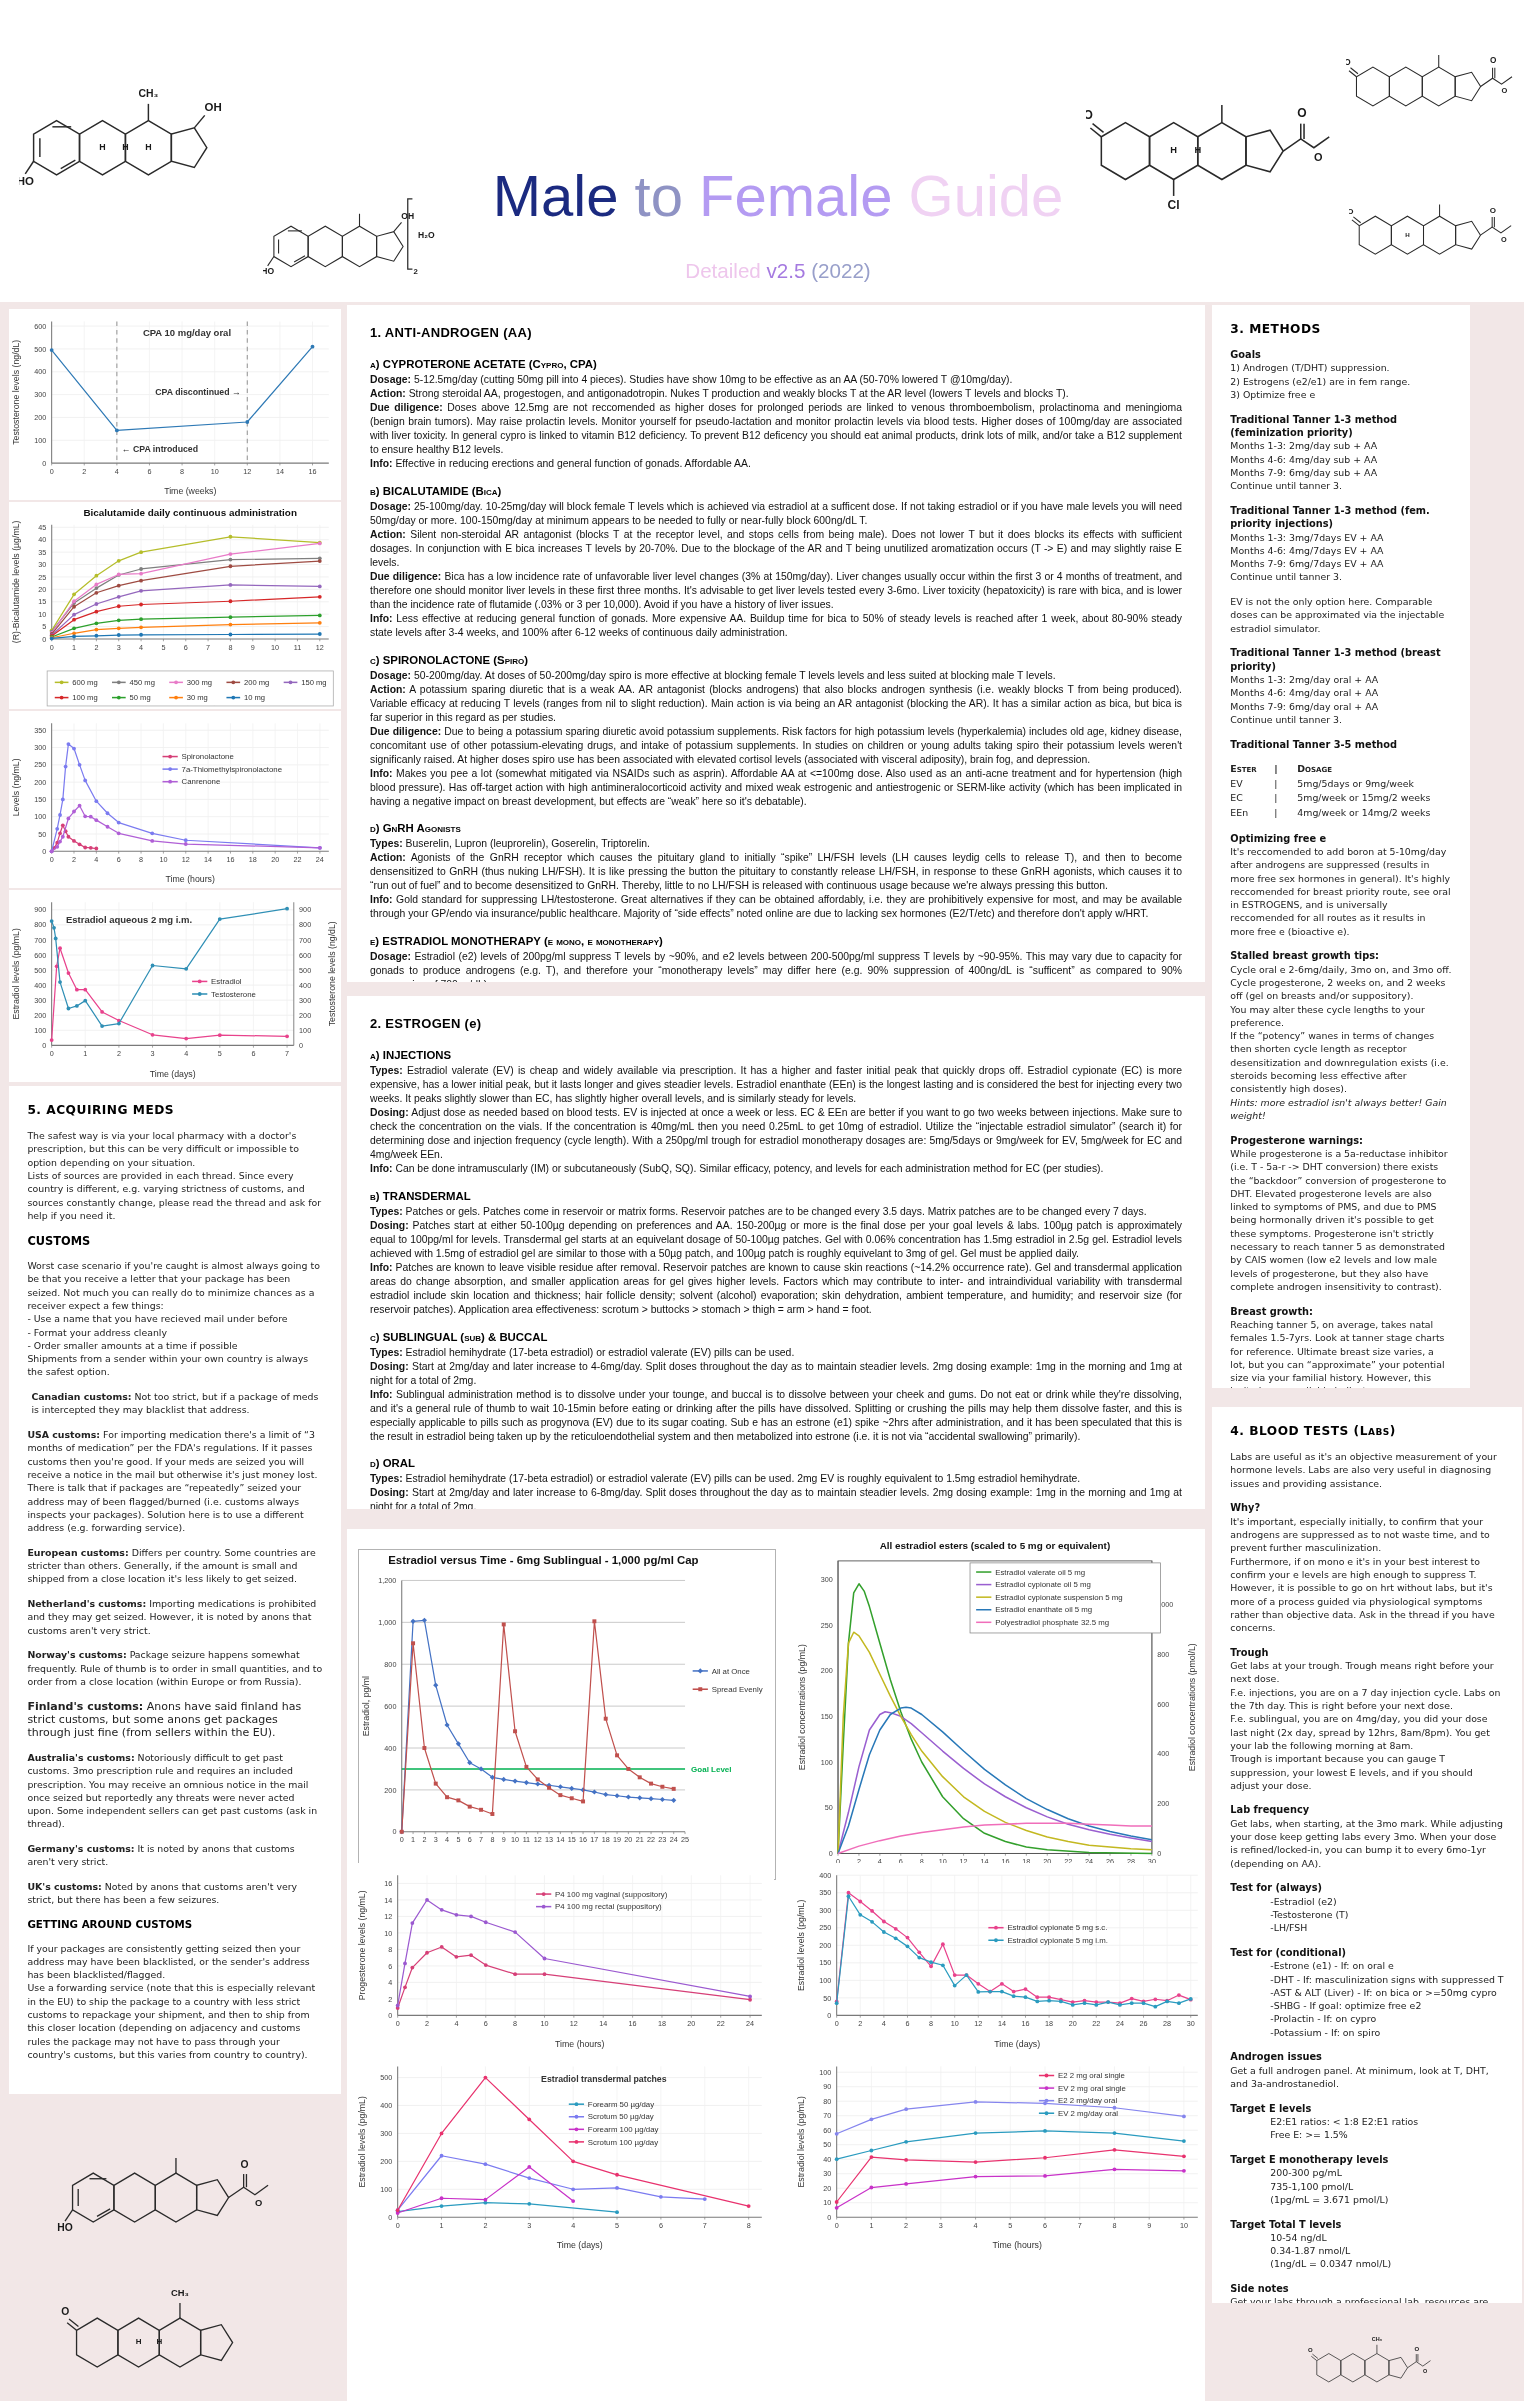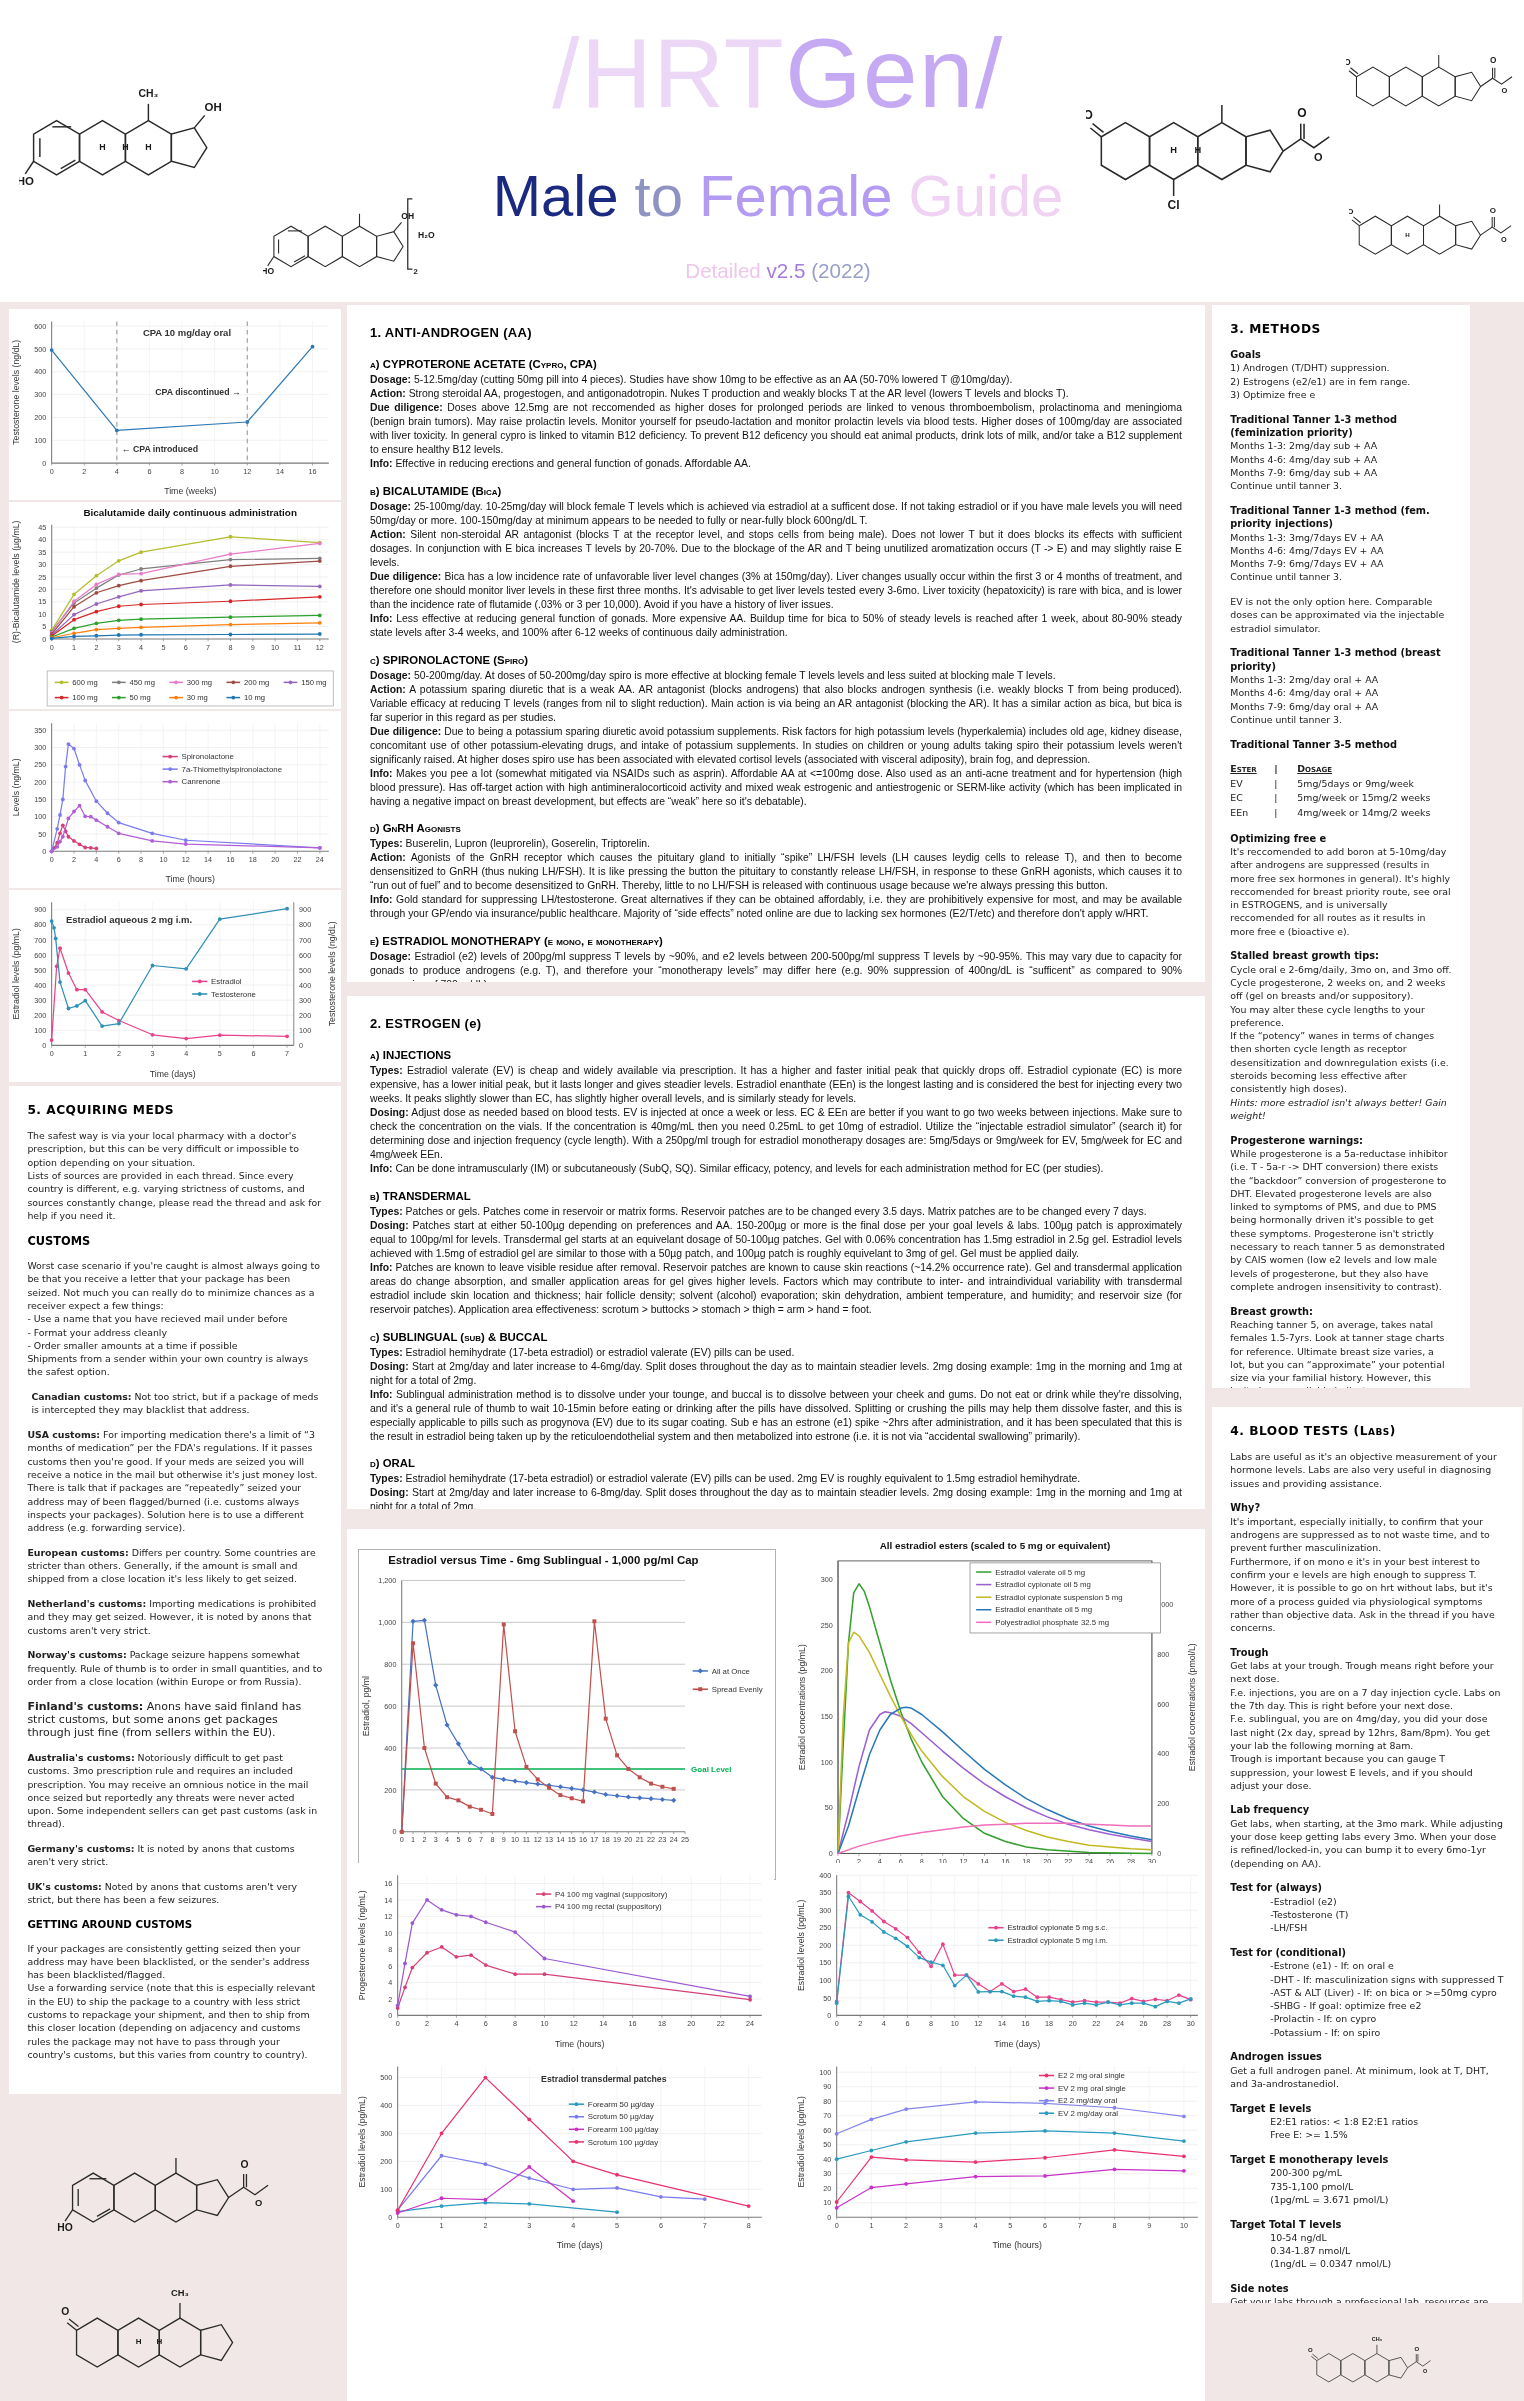--- a/index.html
+++ b/index.html
@@ -16,21 +16,21 @@
   .drug{margin:0 0 13.7px 0;}
   .drug-h{font-size:11.4px;font-weight:bold;margin:0 0 3px 0;font-variant:small-caps;}
   .para{font-size:10.4px;line-height:14px;color:#111;text-align:justify;margin:0;}
   .para .b{font-weight:bold;}
   .side-h{font-size:12.2px;font-weight:bold;letter-spacing:0.5px;margin:0 0 12.2px 0;font-variant:small-caps;}
   .block{margin:0 0 11.4px 0;}
   .block .bh{font-size:9.8px;font-weight:bold;line-height:13.3px;color:#111;margin:0;}
   .block p{font-size:9.4px;line-height:13.3px;color:#222;margin:0;}
   .block p.ind{padding-left:40px;}
   .tblrow{display:grid;grid-template-columns:44px 23px 1fr;font-size:9.4px;line-height:14.5px;color:#222;}
-  .tblhead{font-variant:small-caps;font-weight:bold;text-decoration:underline;}
+  .tblhead{font-variant:small-caps;font-weight:bold;}
   .chart{position:absolute;background:#fff;}
   .xlsbox{border:0.8px solid #b3b3b3;}
   .struct{position:absolute;}
   svg text{font-family:"Liberation Sans",sans-serif;}
 </style>
 </head>
 <body>
 
 <div class="page">
 
@@ -64,21 +64,20 @@
           <polyline points="40,111 54,103" fill="none" stroke="#2a2a2a" stroke-width="1.4"></polyline>
           <line x1="14" y1="104" x2="6" y2="116" fill="none" stroke="#2a2a2a" stroke-width="1.4"></line>
           <text x="6" y="127" font-size="11" fill="#1a1a1a" text-anchor="middle" font-weight="bold">HO</text>
           <line x1="168" y1="72" x2="178" y2="60" fill="none" stroke="#2a2a2a" stroke-width="1.4"></line>
           <text x="186" y="56" font-size="11" fill="#1a1a1a" text-anchor="middle" font-weight="bold">OH</text>
           <path d="M192,30 L186,30 L186,120 L192,120" fill="none" stroke="#2a2a2a" stroke-width="1.6"></path>
           <text x="196" y="126" font-size="10" fill="#1a1a1a" text-anchor="middle" font-weight="bold">2</text>
           <text x="210" y="80" font-size="11" fill="#1a1a1a" text-anchor="middle" font-weight="bold">H₂O</text>
         </svg></div>
     <div class="titlewrap">
-      <div class="t1"><span style="color: rgb(237, 215, 246);">/HRT</span><span style="color: rgb(197, 169, 242);">Gen/</span></div>
       <div class="t2"><span style="color: rgb(27, 42, 128);">Male</span><span style="color: rgb(143, 147, 196);"> to </span><span style="color: rgb(180, 155, 242);">Female</span><span style="color: rgb(240, 210, 243);"> Guide</span></div>
       <div class="t3"><span style="color: rgb(238, 198, 236);">Detailed </span><span style="color: rgb(165, 122, 224);">v2.5 </span><span style="color: rgb(152, 159, 202);">(2022)</span></div>
     </div>
     <div class="struct" style="left:1086px;top:6.1px;width:252px;height:255px"><svg width="100%" height="100%" viewBox="0 0 230 150" preserveAspectRatio="xMidYMid meet">
           <polygon points="14,78 14,104 36,117 58,104 58,78 36,65" fill="none" stroke="#2a2a2a" stroke-width="1.4"></polygon>
           <polygon points="58,78 58,104 80,117 102,104 102,78 80,65" fill="none" stroke="#2a2a2a" stroke-width="1.4"></polygon>
           <polygon points="102,78 102,104 124,117 146,104 146,78 124,65" fill="none" stroke="#2a2a2a" stroke-width="1.4"></polygon>
           <polygon points="146,78 146,104 168,110 180,91 168,72" fill="none" stroke="#2a2a2a" stroke-width="1.4"></polygon>
           <line x1="124" y1="65" x2="124" y2="49" fill="none" stroke="#2a2a2a" stroke-width="1.4"></line>
           <line x1="14" y1="78" x2="4" y2="70" fill="none" stroke="#2a2a2a" stroke-width="1.4"></line>

